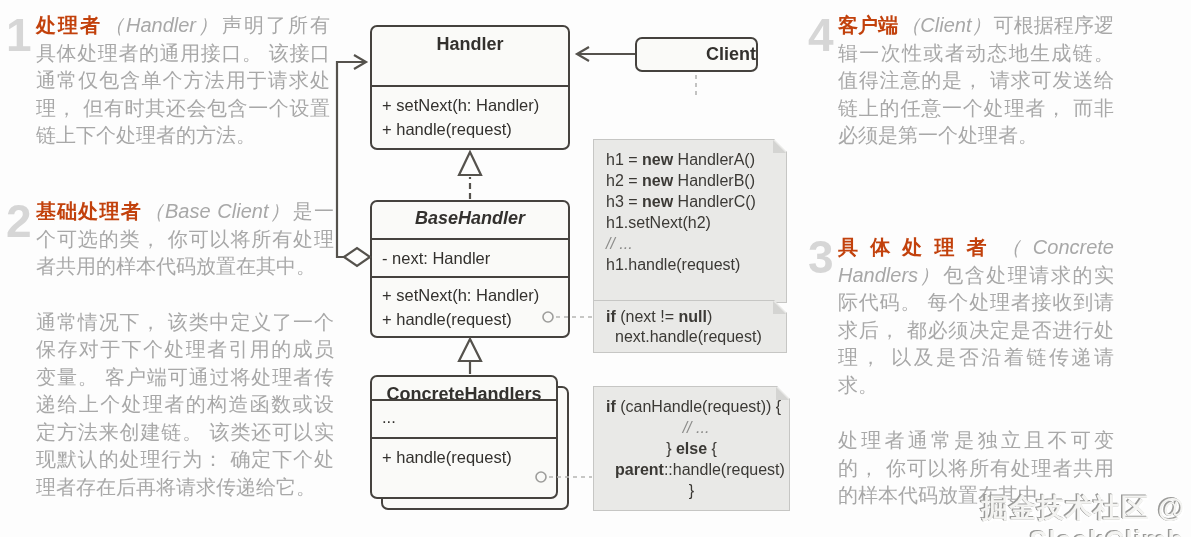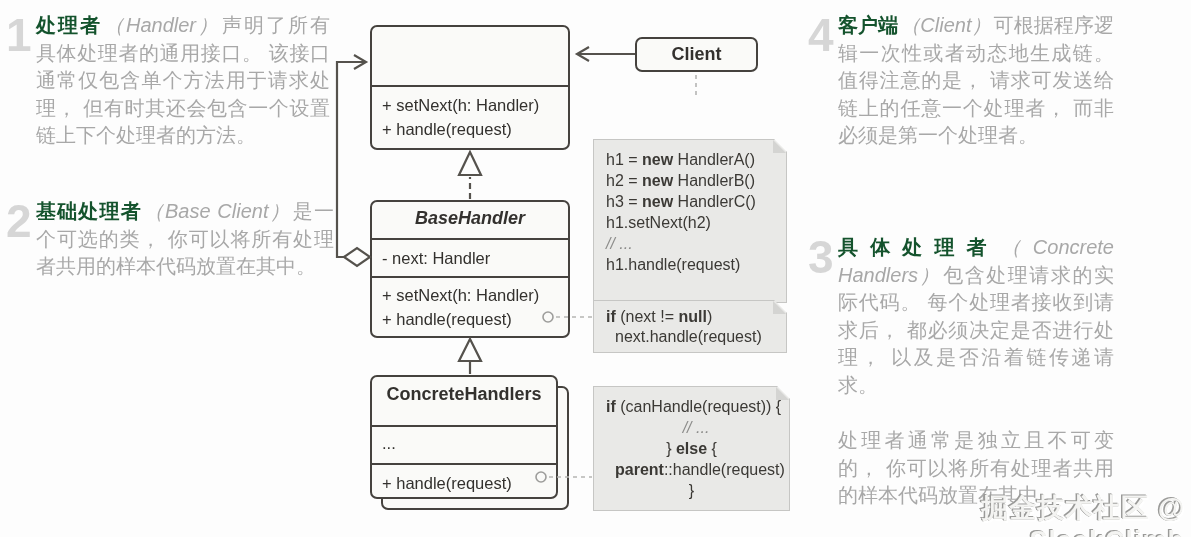--- a/index.html
+++ b/index.html
@@ -15,21 +15,21 @@
   .ann-num {
     font-size:46px; font-weight:bold; color:#d6d6d6;
     line-height:1; width:30px; flex:none;
   }
   .ann-text {
     font-size:20px; line-height:27.5px; color:#a8a8a8;
     text-align:justify;
   }
   .ann-text p { margin:0; }
   .ann-text p + p { margin-top:28px; }
-  .term { font-weight:bold; color:#14532d; }
+  .term { font-weight:bold; color:#c2410c; }
   .ten  { margin:0 2px;font-style:italic; }
   #ann1 { left:6px;   top:12px;  } #ann1 .ann-text { width:294px; }
   #ann2 { left:6px;   top:198px; } #ann2 .ann-text { width:298px; }
   #ann4 { left:808px; top:12px;  } #ann4 .ann-text { width:276px; }
   #ann3 { left:808px; top:234px; } #ann3 .ann-text { width:276px; }
   
   .uml-class {
     position:absolute; background:#fafaf8;
     border:2px solid #45423e; border-radius:7px;
     color:#33312e; z-index:3; overflow:hidden;
@@ -40,30 +40,30 @@
   .stereotype { font-weight:normal; font-size:15.5px; }
   .mline { font-size:16.5px; line-height:24px; white-space:nowrap; }
   #cls-handler  { left:370px; top:25px;  width:200px; height:125px; }
   #cls-handler .cmp-title   { height:58px; padding-top:7px; }
   #cls-handler .cmp-methods { height:63px; padding-top:6px; }
   #cls-base     { left:370px; top:200px; width:200px; height:138px; }
   #cls-base .cmp-title   { height:36px; padding-top:6px; font-style:italic;border-radius:13px; }
   #cls-base .cmp-attrs   { height:38px; padding-top:6px; }
   #cls-base .cmp-methods { height:60px; padding-top:5px; }
   #cls-concrete { left:370px; top:375px; width:188px; height:124px; }
-  #cls-concrete .cmp-title   { height:48px; padding-top:7px; }
+  #cls-concrete .cmp-title   { height:22px; padding-top:7px; }
   #cls-concrete .cmp-attrs   { height:38px; padding-top:4px; }
   #cls-concrete .cmp-methods { height:44px; padding-top:6px; }
   #cls-concrete-back {
     position:absolute; left:381px; top:386px; width:188px; height:124px;
     background:#fafaf8; border:2px solid #45423e; border-radius:7px; z-index:2;
   }
   #cls-client {
     left:635px; top:37px; width:123px; height:35px;
-    font-weight:bold; font-size:18px; text-align:center; line-height:30px;
+    font-weight:bold; font-size:18px; text-align:right; line-height:30px;
   }
   
   .note {
     position:absolute; background:#e9e9e7;
     border:1px solid #c6c6c4; z-index:1;
     clip-path:polygon(0 0, calc(100% - 13px) 0, 100% 13px, 100% 100%, 0 100%);
     color:#3b3935;
   }
   .note::after {
     content:""; position:absolute; top:0; right:0; width:13px; height:13px;
@@ -97,40 +97,42 @@
   <div class="ann-num">1</div>
   <div class="ann-text">
     <p><span class="term">处理者</span><span class="ten">（Handler）</span><span>声明了所有具体处理者的通用接口。 该接口通常仅包含单个方法用于请求处理， 但有时其还会包含一个设置链上下个处理者的方法。</span></p>
   </div>
 </div>
 
 <div class="ann" id="ann2">
   <div class="ann-num">2</div>
   <div class="ann-text">
     <p><span class="term">基础处理者</span><span class="ten">（Base Client）</span><span>是一个可选的类， 你可以将所有处理者共用的样本代码放置在其中。</span></p>
+    <p>通常情况下， 该类中定义了一个保存对于下个处理者引用的成员变量。 客户端可通过将处理者传递给上个处理者的构造函数或设定方法来创建链。 该类还可以实现默认的处理行为： 确定下个处理者存在后再将请求传递给它。</p>
   </div>
 </div>
 
 <div class="ann" id="ann4">
   <div class="ann-num">4</div>
   <div class="ann-text">
     <p><span class="term">客户端</span><span class="ten">（Client）</span><span>可根据程序逻辑一次性或者动态地生成链。 值得注意的是， 请求可发送给链上的任意一个处理者， 而非必须是第一个处理者。</span></p>
   </div>
 </div>
 
 <div class="ann" id="ann3">
   <div class="ann-num">3</div>
   <div class="ann-text">
     <p><span class="term">具体处理者</span><span class="ten">（Concrete Handlers）</span><span>包含处理请求的实际代码。 每个处理者接收到请求后， 都必须决定是否进行处理， 以及是否沿着链传递请求。</span></p>
     <p>处理者通常是独立且不可变的， 你可以将所有处理者共用的样本代码放置在其中。</p>
   </div>
 </div>
 
 <div class="uml-class" id="cls-handler">
   <div class="cmp cmp-title">
+    <div class="cls-title">Handler</div>
   </div>
   <div class="cmp cmp-methods">
     <div class="mline">+ setNext(h: Handler)</div>
     <div class="mline">+ handle(request)</div>
   </div>
 </div>
 
 <div class="uml-class" id="cls-base">
   <div class="cmp cmp-title">
     <div class="cls-title">BaseHandler</div>

